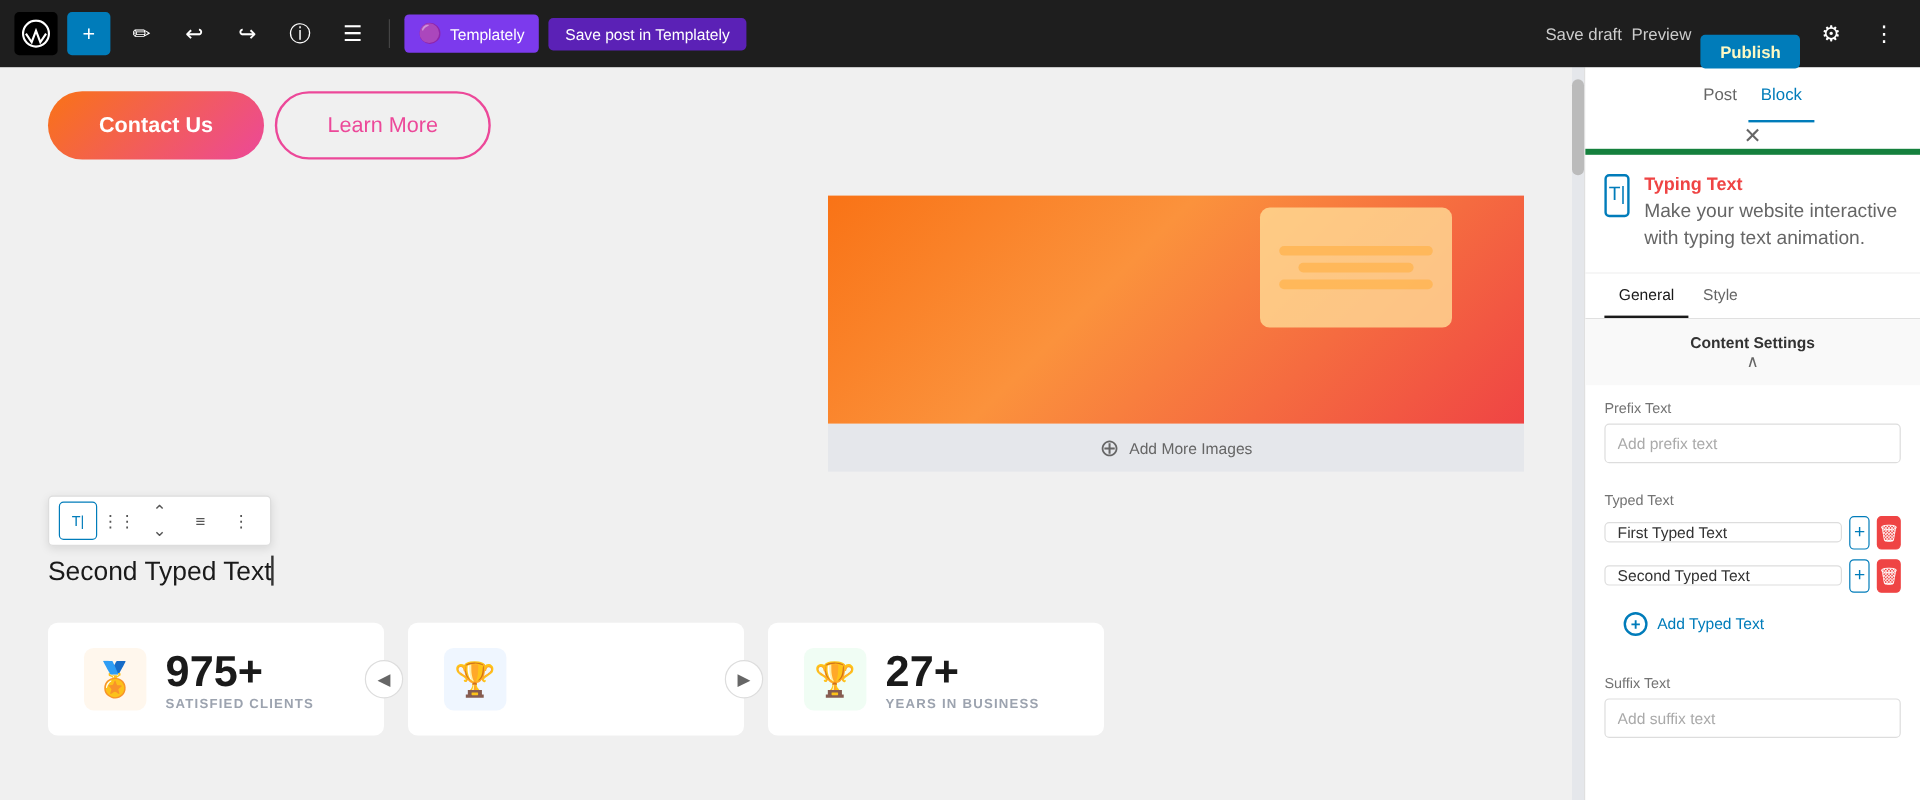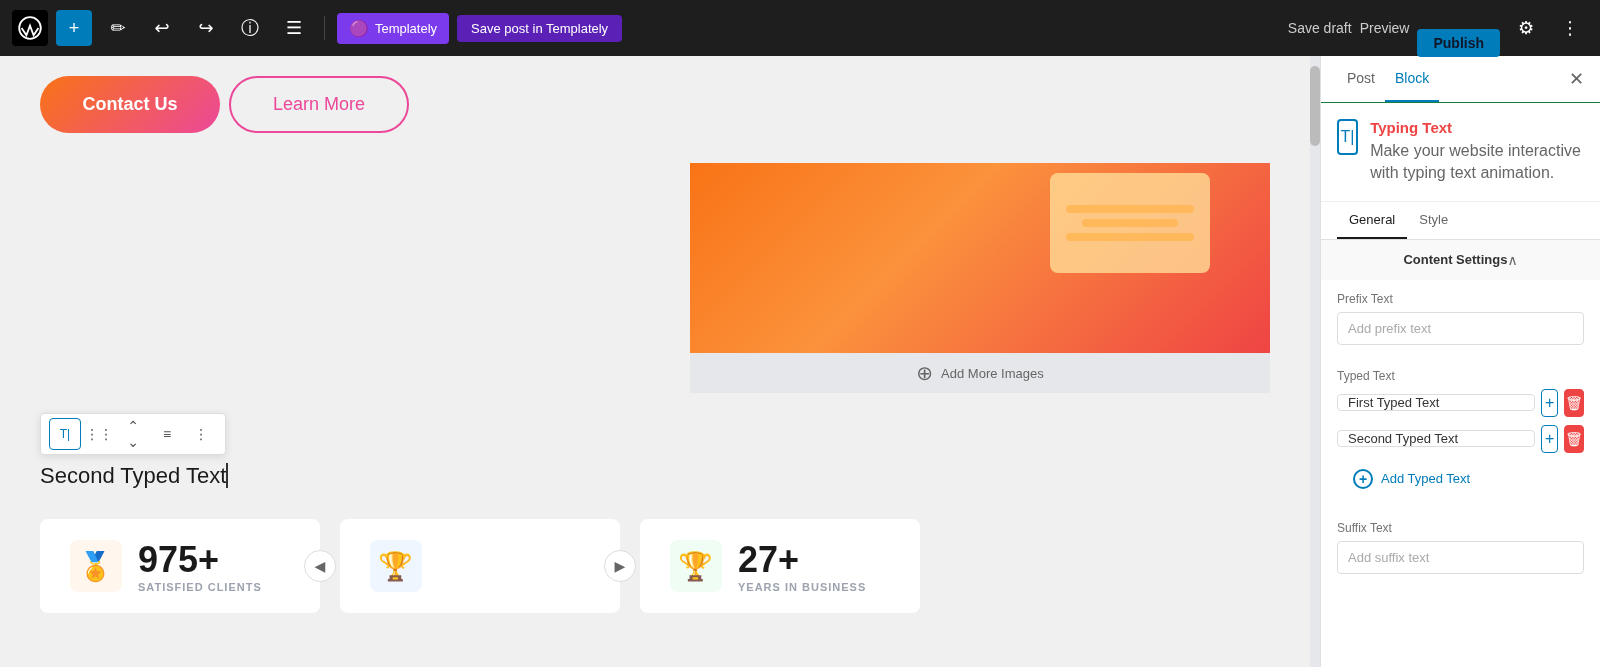--- a/index.html
+++ b/index.html
@@ -27,21 +27,21 @@
       background: #7c3aed; color: white; border: none; border-radius: 4px;
       padding: 6px 12px; cursor: pointer; font-size: 13px; font-weight: 500;
     }
     .save-post-btn {
       background: #5b21b6; color: white; border: none; border-radius: 4px;
       padding: 6px 14px; cursor: pointer; font-size: 13px; font-weight: 500;
     }
     .topbar-right { display: flex; align-items: center; gap: 8px; margin-left: auto; }
     .save-draft-btn { background: transparent; border: none; color: #ccc; cursor: pointer; font-size: 14px; }
     .preview-btn { background: transparent; border: none; color: #ccc; cursor: pointer; font-size: 14px; }
-    .publish-btn { background: #007cba; color: #0f172a; border: none; border-radius: 4px; padding: 6px 16px; cursor: pointer; font-size: 14px; font-weight: 600; margin-top: 30px; }
+    .publish-btn { background: #007cba; color: #fef9c3; border: none; border-radius: 4px; padding: 6px 16px; cursor: pointer; font-size: 14px; font-weight: 600; margin-top: 30px; }
     .settings-btn { width: 36px; height: 36px; border-radius: 4px; border: none; cursor: pointer; background: transparent; color: white; font-size: 18px; display: flex; align-items: center; justify-content: center; }
     .more-btn { width: 36px; height: 36px; border-radius: 4px; border: none; cursor: pointer; background: transparent; color: white; font-size: 18px; display: flex; align-items: center; justify-content: center; }
 
     
     .main-layout {
       display: flex; margin-top: 56px; height: calc(667px - 56px);
     }
 
     
     .canvas {
@@ -125,22 +125,22 @@
       color: #666; font-size: 14px; background: white;
       position: absolute; right: -16px; top: 50%; transform: translateY(-50%); z-index: 1;
     }
 
     
     .right-panel {
       width: 280px; background: white; border-left: 1px solid #e0e0e0;
       display: flex; flex-direction: column; overflow-y: auto;
     }
     .panel-tabs {
-      display: flex; border-bottom: 1px solid #15803d; padding: 0 16px;
-      align-items: center; justify-content: space-between;
+      display: flex; border-bottom: 5px solid #15803d; padding: 0 16px;
+      align-items: center; justify-content: space-between; flex-direction: column;
     }
     .panel-tab-group { display: flex; }
     .panel-tab {
       padding: 14px 10px; font-size: 14px; color: #666; cursor: pointer;
       border-bottom: 2px solid transparent; font-weight: 500;
     }
     .panel-tab.active { color: #007cba; border-bottom-color: #007cba; }
     .panel-close { background: none; border: none; cursor: pointer; color: #666; font-size: 18px; }
 
     
@@ -161,21 +161,21 @@
     }
     .sub-tab {
       padding: 10px 12px; font-size: 13px; color: #666; cursor: pointer;
       border-bottom: 2px solid transparent;
     }
     .sub-tab.active { color: #1a1a1a; border-bottom-color: #1a1a1a; font-weight: 500; }
 
     
     .content-settings-header {
       display: flex; align-items: center; justify-content: center;
-      padding: 12px 16px; background: #f9f9f9; cursor: pointer;
+      padding: 12px 16px; background: #f9f9f9; cursor: pointer; flex-direction: column;
     }
     .content-settings-title { font-size: 13px; font-weight: 600; color: #333; }
     .chevron { color: #666; font-size: 14px; }
 
     .field-label { font-size: 12px; color: #737373; margin-bottom: 6px; font-weight: 500; }
     .field-section { padding: 12px 16px; }
 
     .text-input {
       width: 100%; border: 1px solid #ddd; border-radius: 4px;
       padding: 8px 10px; font-size: 13px; color: #333;

